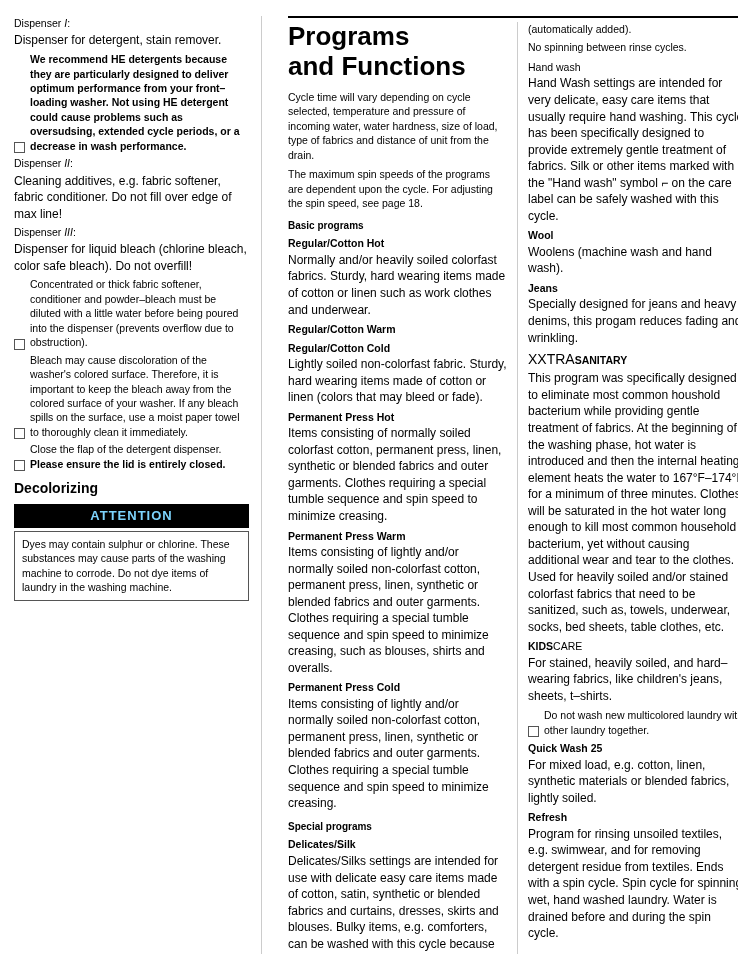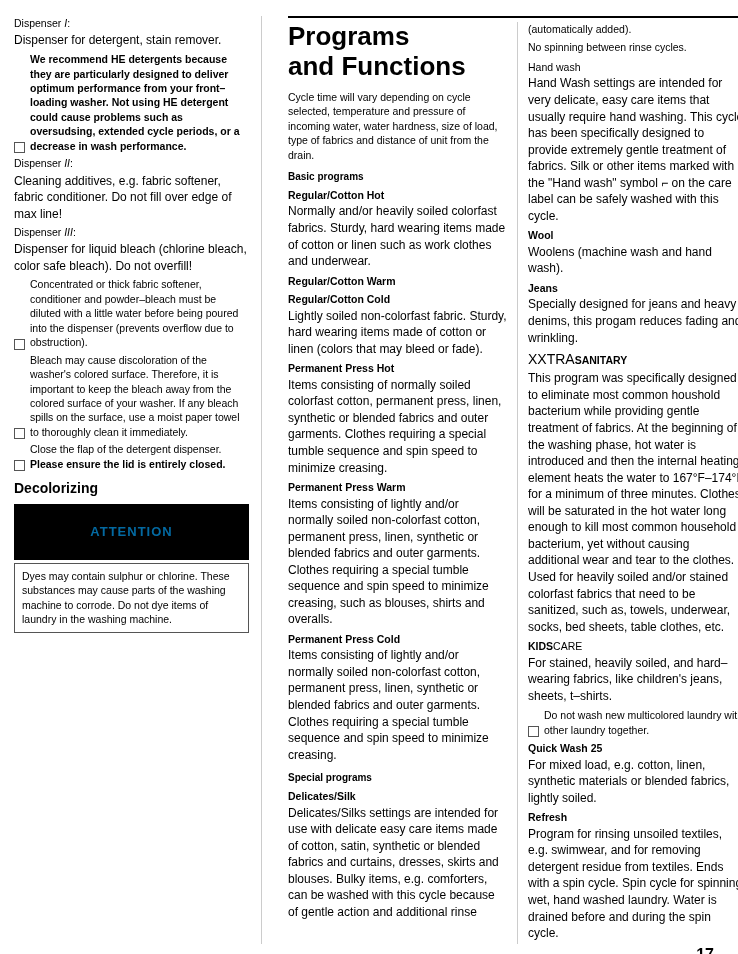--- a/index.html
+++ b/index.html
@@ -36,25 +36,25 @@
     }
     .dispenser-label {
       font-size: 10.5px;
       margin-bottom: 2px;
     }
     .dispenser-label span {
       font-style: italic;
     }
     .attention-box {
       background: #000;
-      color: #0369a1;
+      color: #7dd3fc;
       text-align: center;
       font-size: 13px;
       font-weight: bold;
-      padding: 19px 0;
+      padding: 3px 0;
       margin-bottom: 3px;
       letter-spacing: 1px;
     }
     .attention-content {
       border: 1px solid #555;
       padding: 5px 7px;
       font-size: 10.5px;
       line-height: 1.38;
       margin-bottom: 6px;
     }
@@ -229,20 +229,21 @@
   <div class="right-column">
     <hr class="section-divider">
     <div class="right-column-inner">
 
       <div class="middle-col">
         <div class="main-title">
           <span>Programs</span><br>
           <span>and Functions</span>
         </div>
         <div class="intro-text">Cycle time will vary depending on cycle selected, temperature and pressure of incoming water, water hardness, size of load, type of fabrics and distance of unit from the drain.</div>
+        <div class="intro-text">The maximum spin speeds of the programs are dependent upon the cycle. For adjusting the spin speed, see page 18.</div>
 
         <div class="section-title">Basic programs</div>
 
         <div class="program-name">Regular/Cotton Hot</div>
         <div class="program-desc">Normally and/or heavily soiled colorfast fabrics. Sturdy, hard wearing items made of cotton or linen such as work clothes and underwear.</div>
 
         <div class="program-name">Regular/Cotton Warm</div>
 
         <div class="program-name">Regular/Cotton Cold</div>
         <div class="program-desc">Lightly soiled non-colorfast fabric. Sturdy, hard wearing items made of cotton or linen (colors that may bleed or fade).</div>

